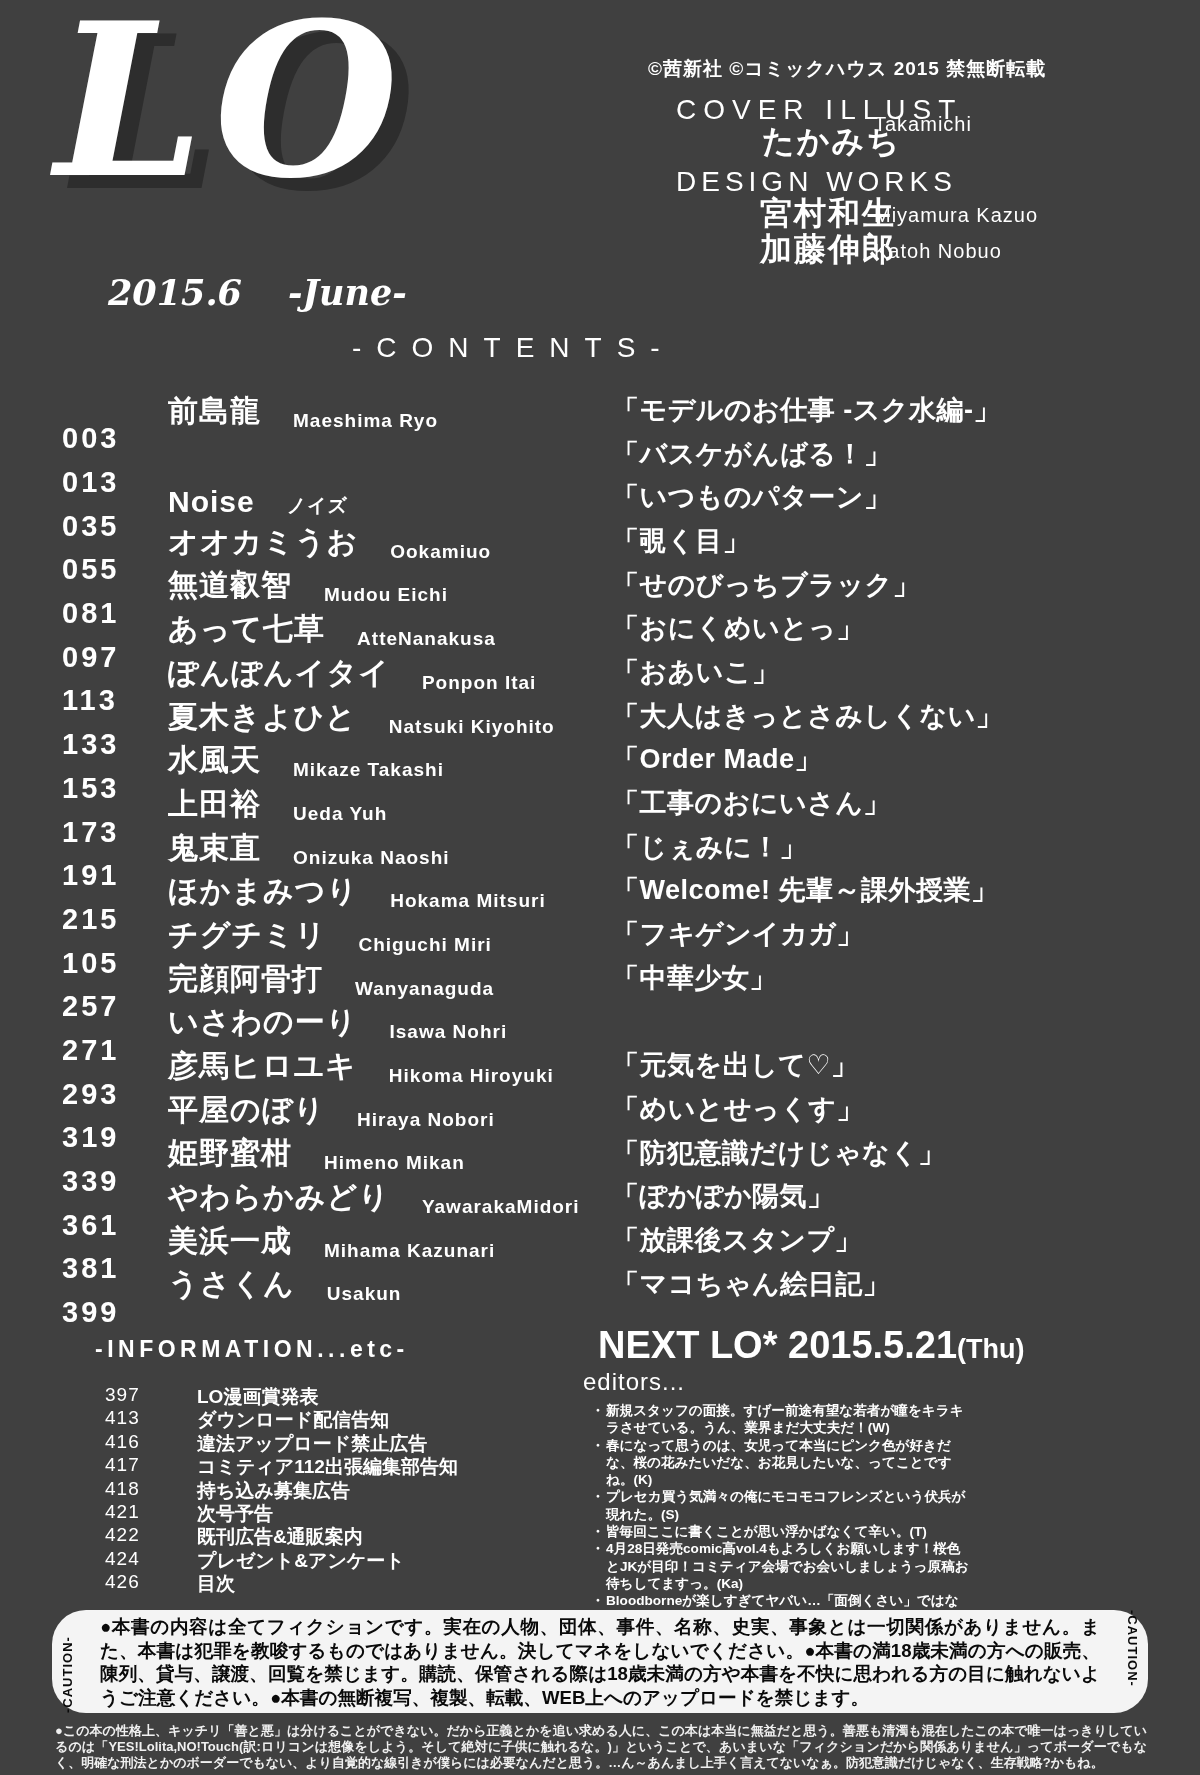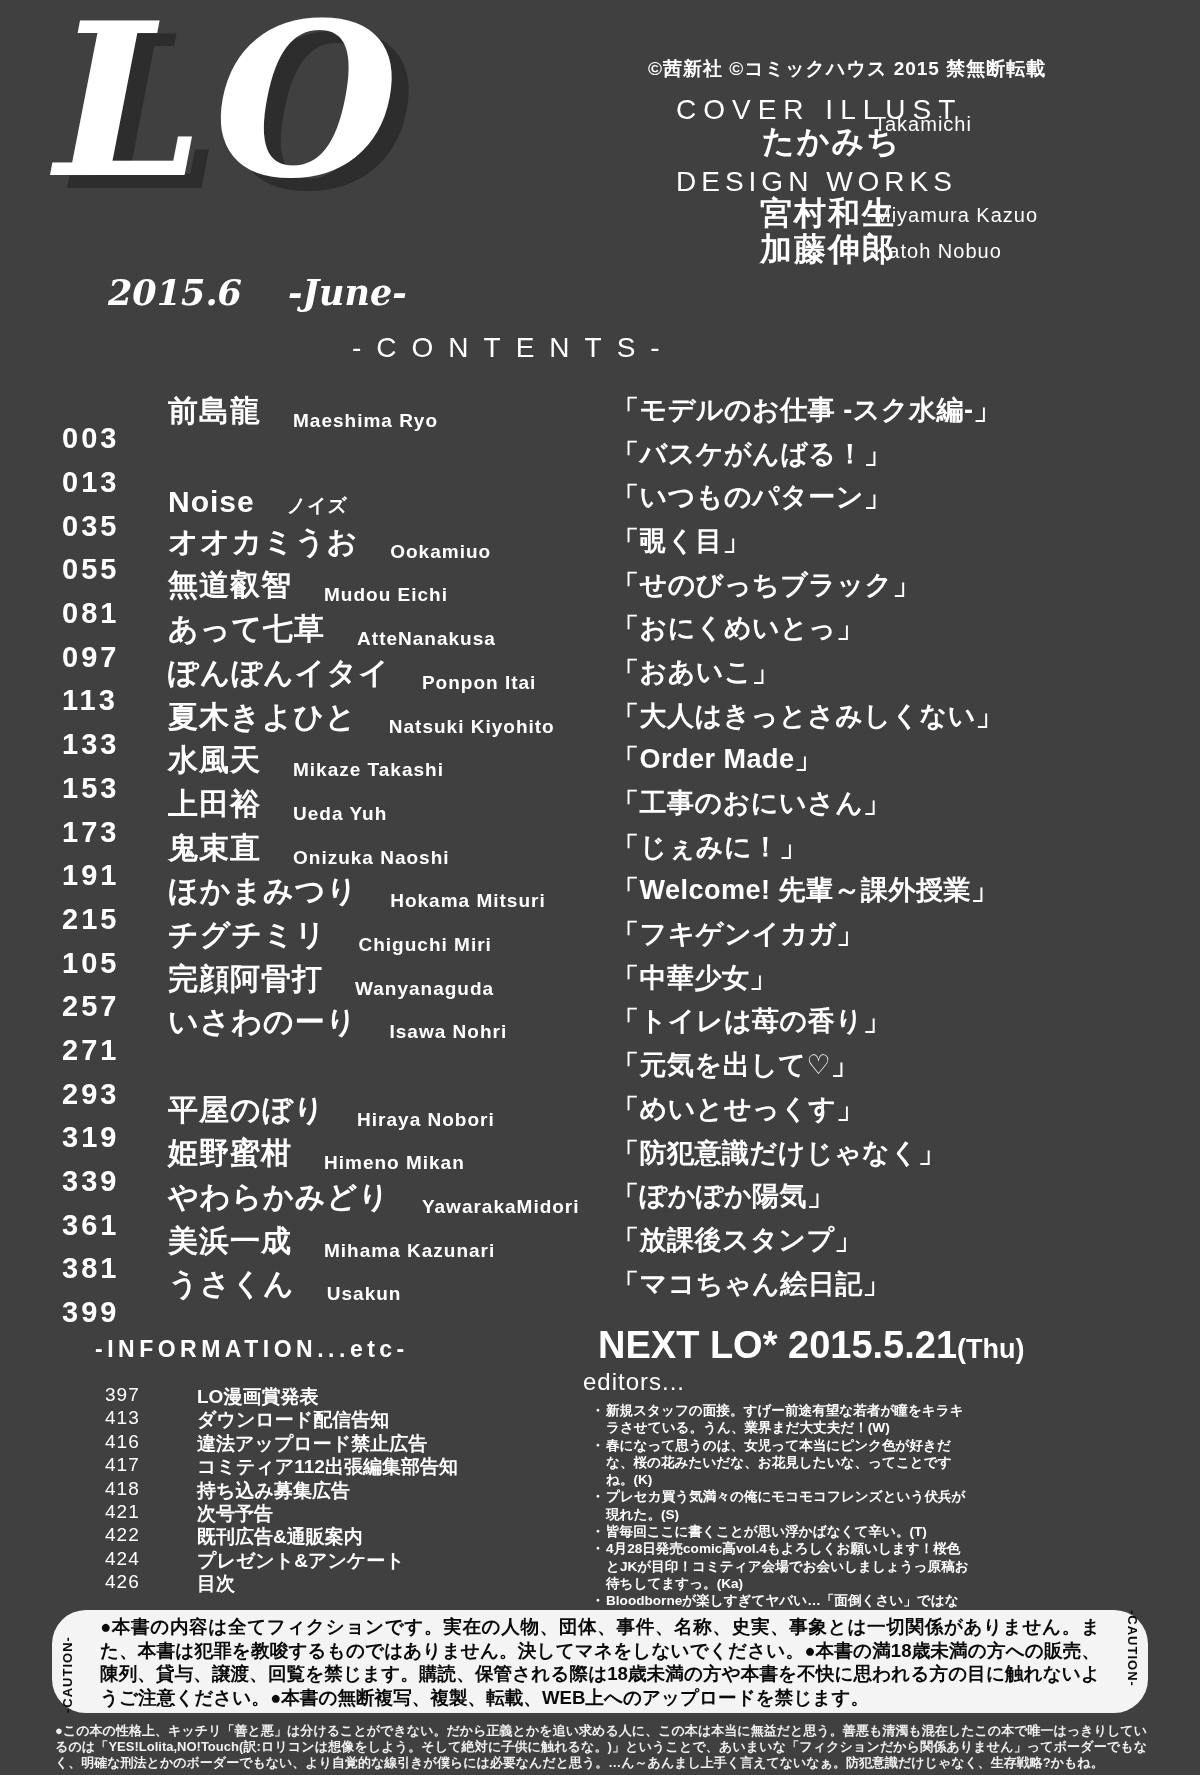--- a/index.html
+++ b/index.html
@@ -241,25 +241,28 @@
     </span>
     <span class="c-title">「中華少女」</span>
   </div>
 
   <div class="c-row">
     <span class="c-page">271</span>
     <span class="c-authorwrap">
       <span class="c-author">いさわのーり</span>
       <span class="c-reading">Isawa Nohri</span>
     </span>
-    <span class="c-title">「トイレは苺の香り」</span>
   </div>
 
   <div class="c-row">
     <span class="c-page">293</span>
+    <span class="c-authorwrap">
+      <span class="c-author">彦馬ヒロユキ</span>
+      <span class="c-reading">Hikoma Hiroyuki</span>
+    </span>
     <span class="c-title">「元気を出して♡」</span>
   </div>
 
   <div class="c-row">
     <span class="c-page">319</span>
     <span class="c-authorwrap">
       <span class="c-author">平屋のぼり</span>
       <span class="c-reading">Hiraya Nobori</span>
     </span>
     <span class="c-title">「めいとせっくす」</span>

